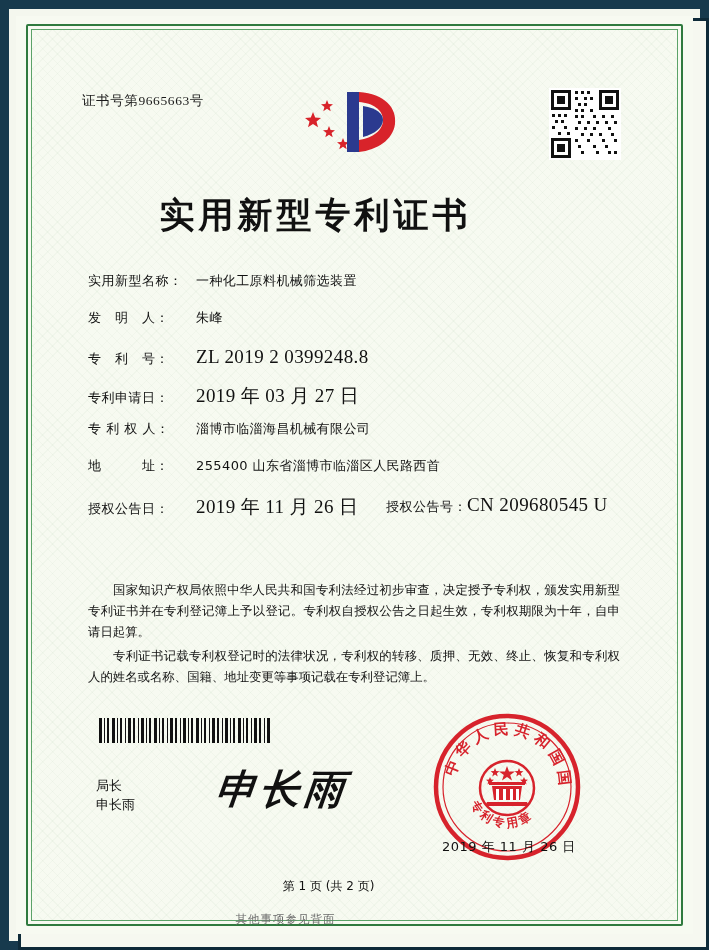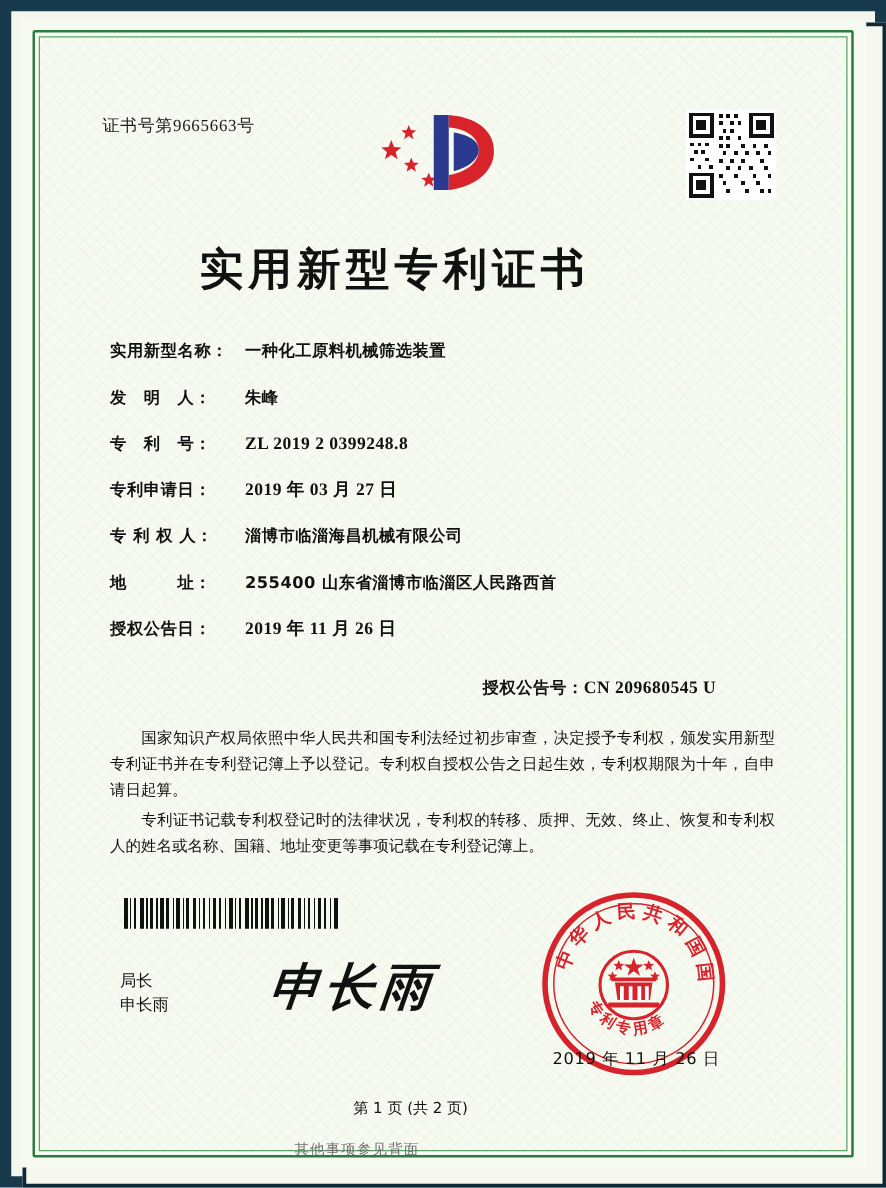--- a/index.html
+++ b/index.html
@@ -122,53 +122,51 @@
     color: #111111;
     font-family: "DejaVu Sans", sans-serif;
   }
 
   
   .fields {
     position: absolute;
     left: 88px;
     top: 272px;
     width: 540px;
-    font-weight: bold;
   }
   .field-row {
     position: relative;
     height: 37px;
     font-size: 13.5px;
     color: #111111;
     white-space: nowrap;
   }
   .field-label {
     display: inline-block;
     color: #111111;
     font-family: "DejaVu Sans", sans-serif;
     font-size: 13px;
     letter-spacing: 0.5px;
   }
   .field-label.w7 { width: 108px; }
   .field-value {
     display: inline-block;
     font-family: "Liberation Serif", serif;
-    font-size: 14px;
+    font-size: 19px;
     letter-spacing: 0.4px;
     color: #111111;
   }
   .field-value.cjk {
     font-family: "DejaVu Sans", sans-serif;
     font-size: 13px;
   }
   .row-inline-second {
     position: absolute;
     left: 298px;
     top: 0;
-    margin-top: 47px;
   }
 
   
   .paragraphs {
     position: absolute;
     left: 88px;
     top: 553px;
     width: 532px;
     font-family: "DejaVu Sans", sans-serif;
     font-size: 12.4px;

